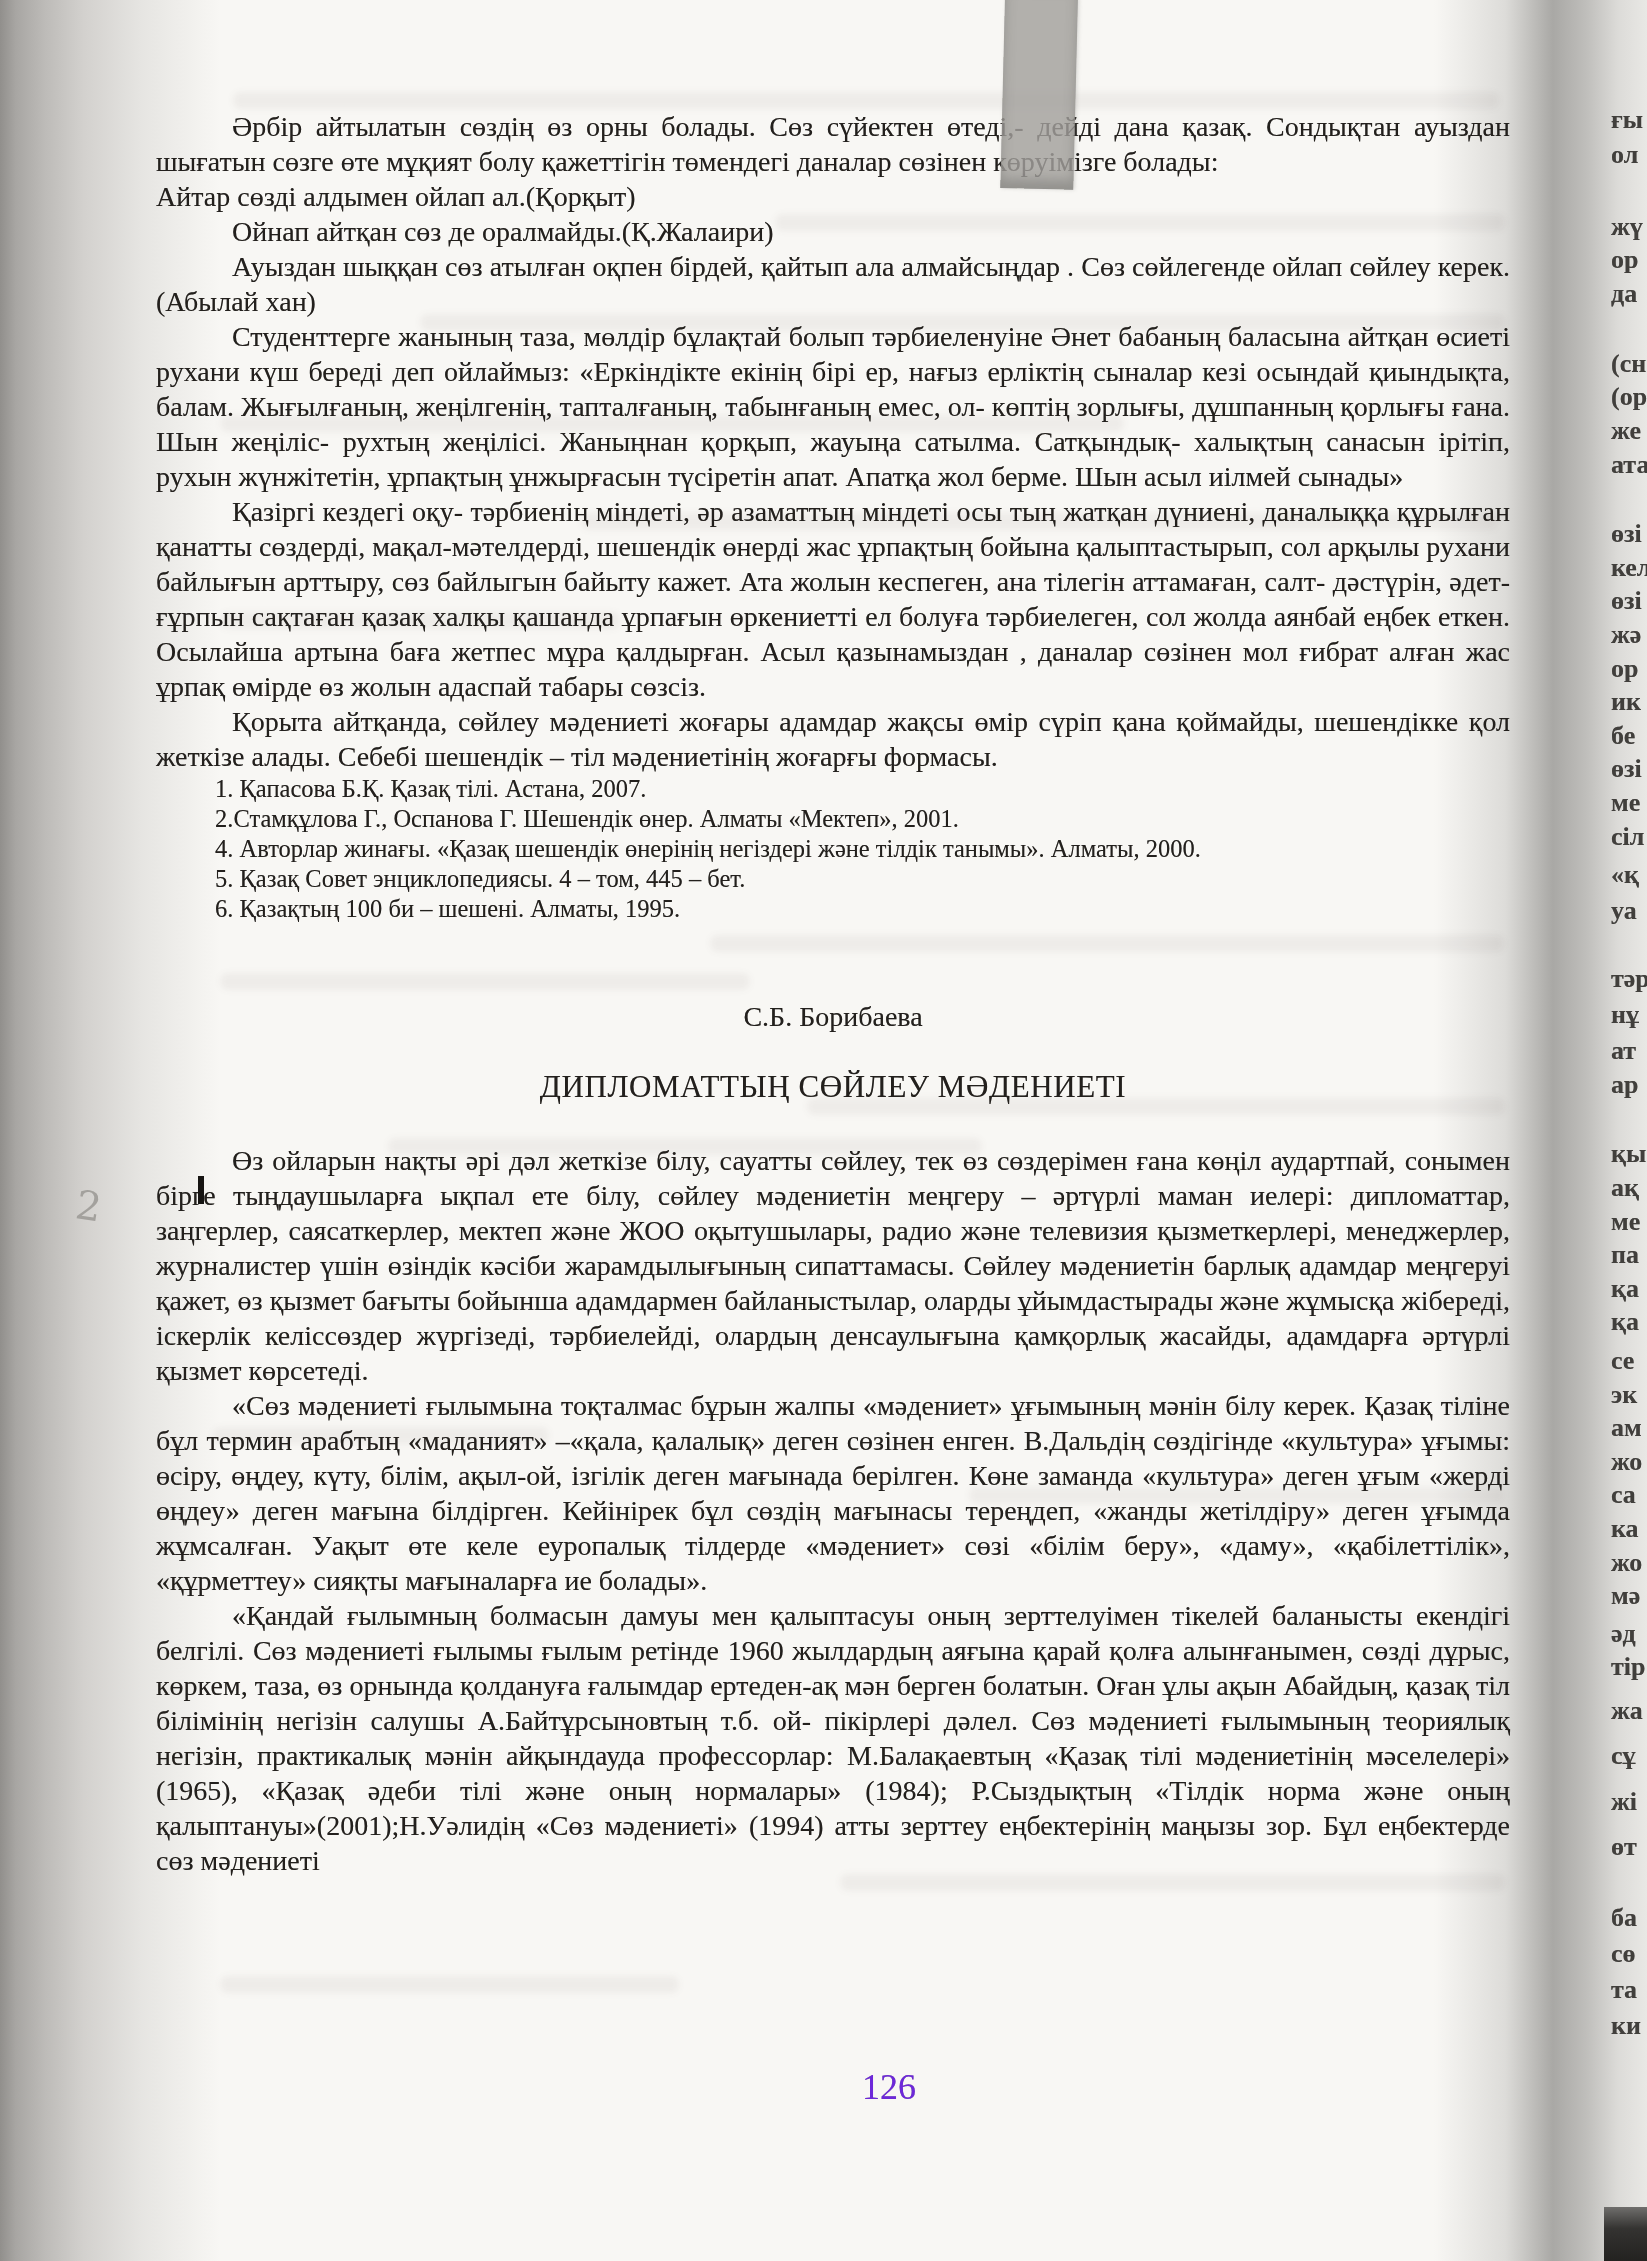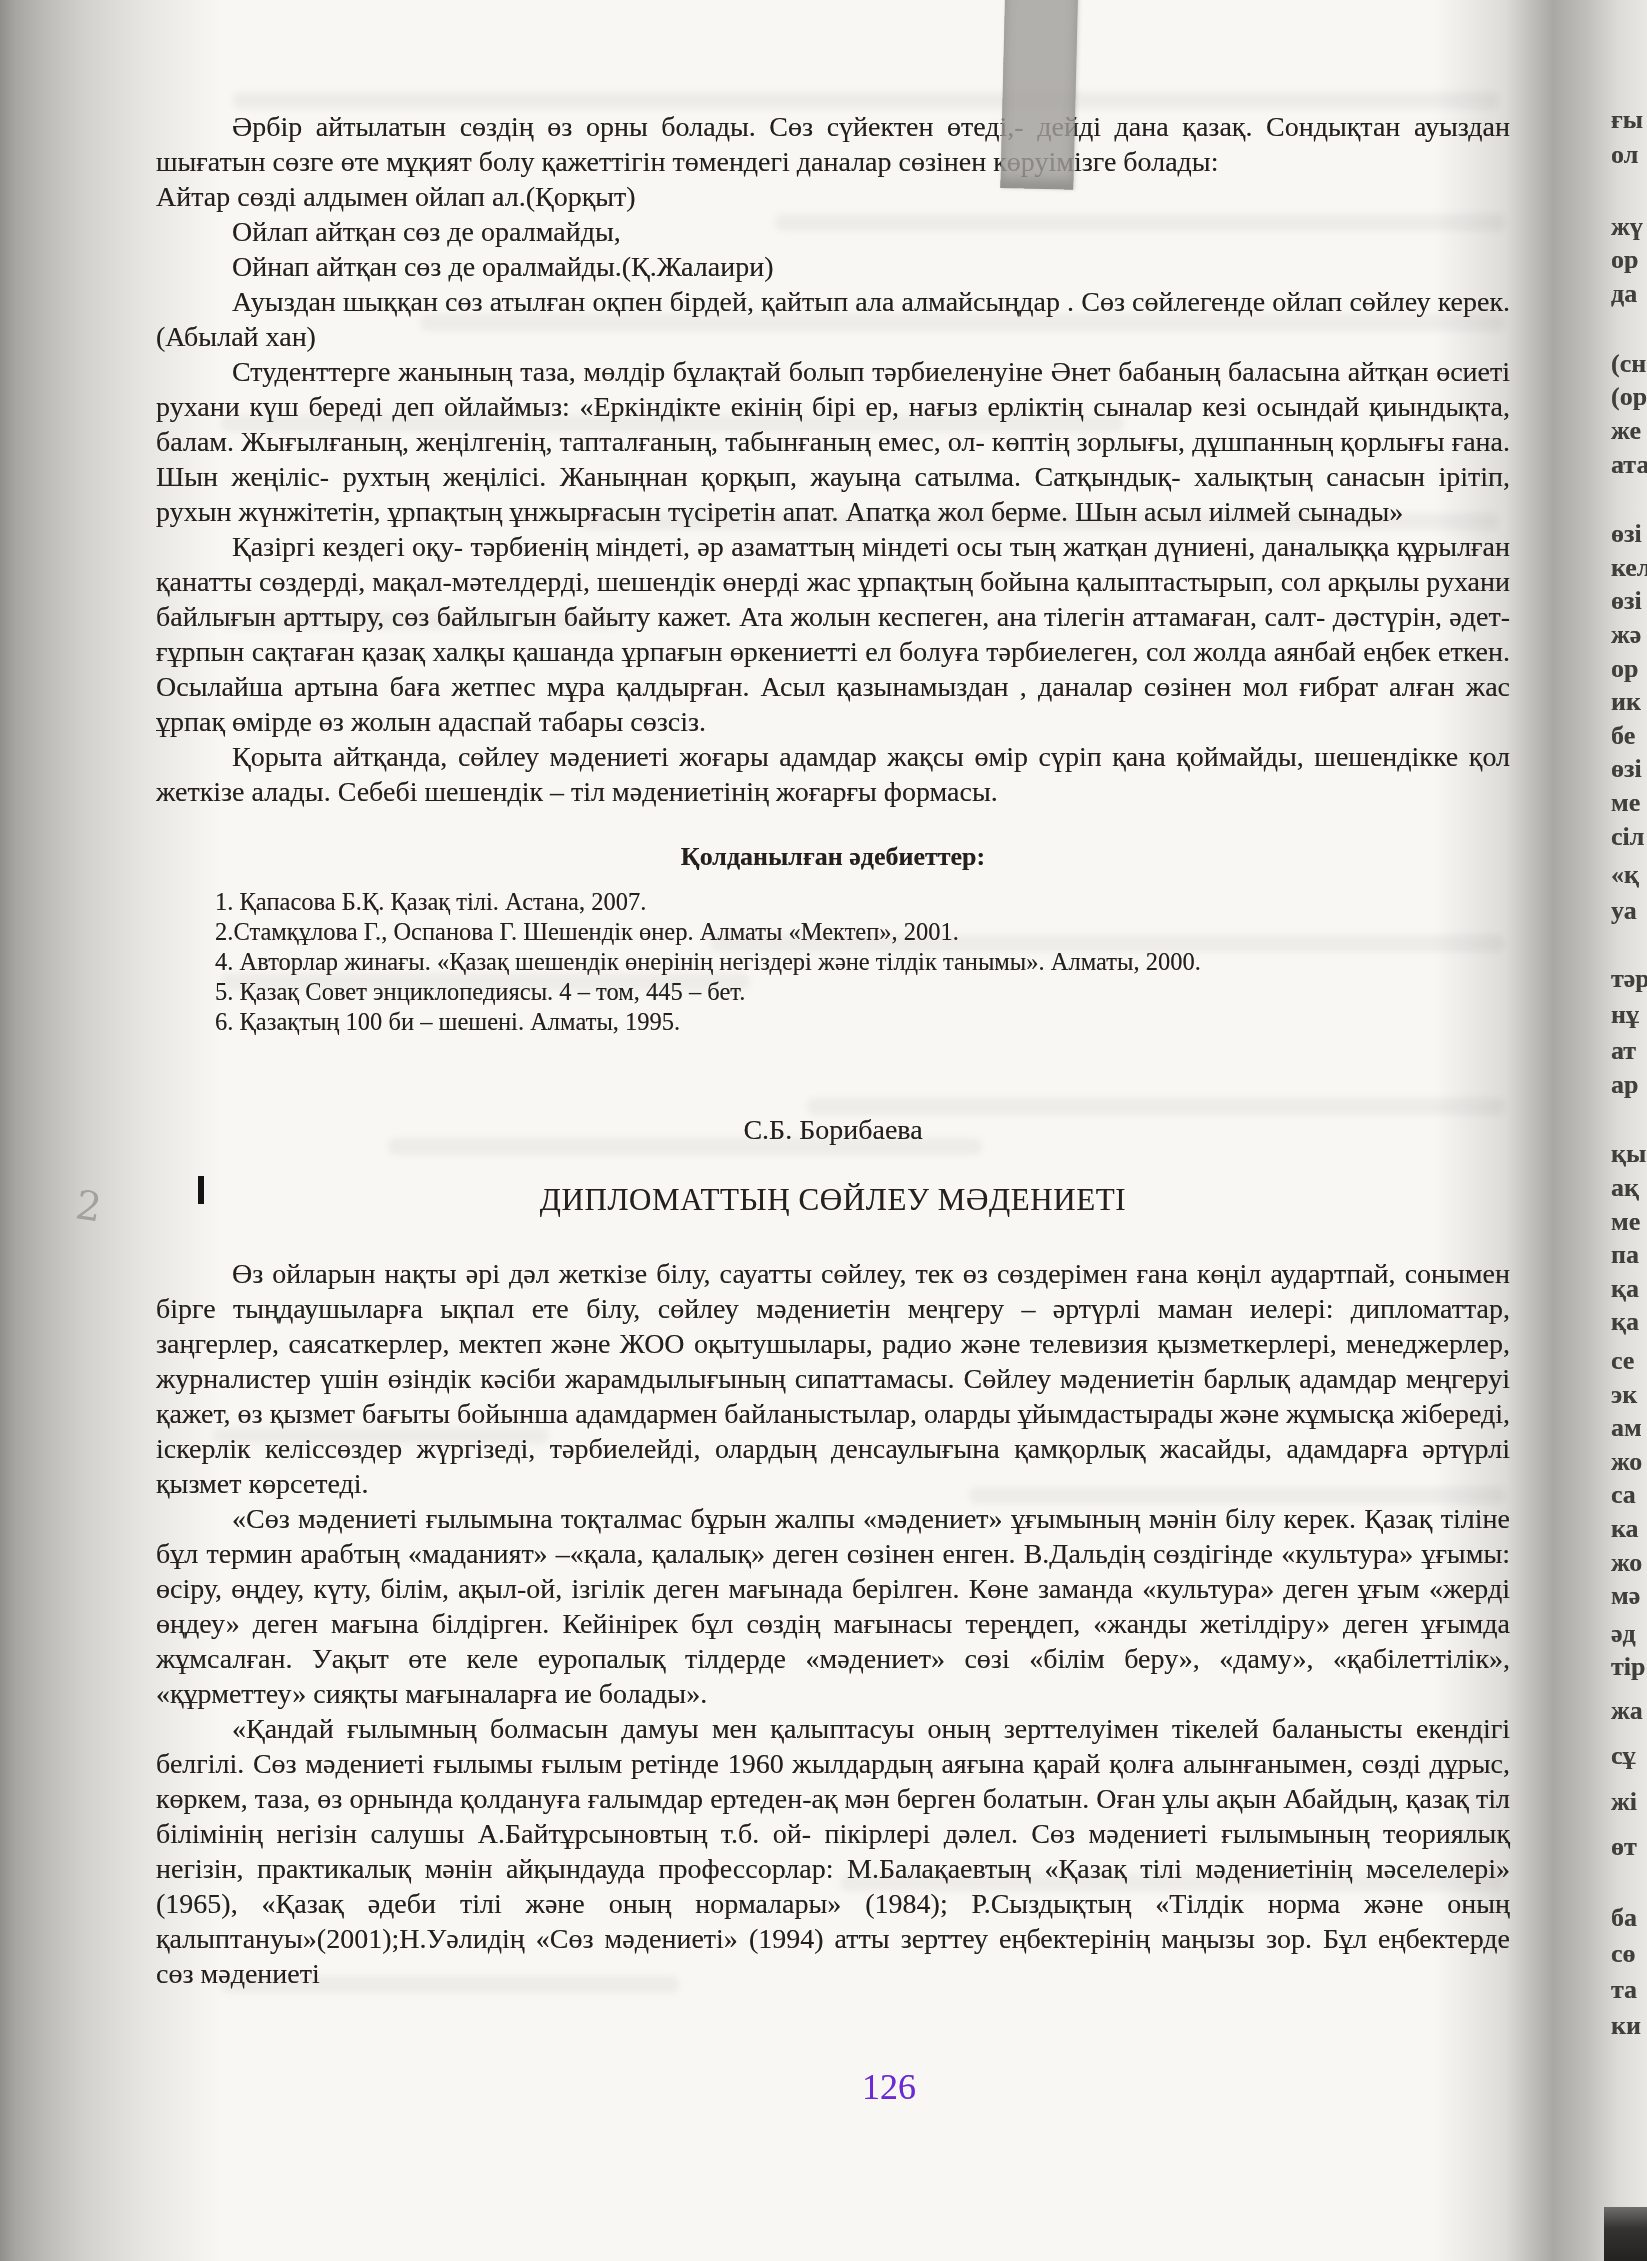--- a/index.html
+++ b/index.html
@@ -95,28 +95,26 @@
 <div class="ghost" style="left:807px;top:1098px;width:698px;"></div>
 <div class="ghost" style="left:388px;top:1138px;width:594px;"></div>
 <div class="ghost" style="left:213px;top:1427px;width:336px;"></div>
 <div class="ghost" style="left:969px;top:1487px;width:536px;"></div>
 <div class="ghost" style="left:840px;top:1874px;width:665px;"></div>
 <div class="ghost" style="left:220px;top:1976px;width:459px;"></div>
 
 <div class="text-block">
   <p class="para indent justify">Әрбір айтылатын сөздің өз орны болады. Сөз сүйектен өтеді,- дейді дана қазақ. Сондықтан ауыздан шығатын сөзге өте мұқият болу қажеттігін төмендегі даналар сөзінен көруімізге болады:</p>
   <p class="para">Айтар сөзді алдымен ойлап ал.(Қорқыт)</p>
-  <p class="para indent">Ойлап айтқан сөз де оралмайды,</p>
   <p class="para indent">Ойнап айтқан сөз де оралмайды.(Қ.Жалаири)</p>
   <p class="para indent justify">Ауыздан шыққан сөз атылған оқпен бірдей, қайтып ала алмайсыңдар . Сөз сөйлегенде ойлап сөйлеу керек.  (Абылай хан)</p>
   <p class="para indent justify">Студенттерге жанының таза, мөлдір бұлақтай болып тәрбиеленуіне Әнет бабаның баласына айтқан өсиеті рухани күш береді деп ойлаймыз: «Еркіндікте екінің бірі ер, нағыз ерліктің сыналар кезі осындай қиындықта, балам. Жығылғаның, жеңілгенің, тапталғаның, табынғаның емес, ол- көптің зорлығы, дұшпанның қорлығы ғана. Шын жеңіліс- рухтың жеңілісі. Жаныңнан қорқып, жауыңа сатылма. Сатқындық- халықтың санасын ірітіп, рухын жүнжітетін, ұрпақтың ұнжырғасын түсіретін апат. Апатқа жол берме. Шын асыл иілмей сынады»</p>
   <p class="para indent justify">Қазіргі кездегі оқу- тәрбиенің міндеті, әр азаматтың міндеті осы тың жатқан дүниені, даналыққа құрылған қанатты сөздерді, мақал-мәтелдерді, шешендік өнерді жас ұрпақтың бойына қалыптастырып, сол арқылы рухани байлығын арттыру, сөз байлыгын байыту кажет.  Ата жолын кеспеген, ана тілегін аттамаған, салт- дәстүрін, әдет- ғұрпын сақтаған қазақ халқы қашанда ұрпағын өркениетті ел болуға тәрбиелеген, сол жолда аянбай еңбек еткен. Осылайша артына бағa жетпес мұра қалдырған.  Асыл қазынамыздан , даналар сөзінен мол ғибрат алған жас ұрпақ өмірде өз жолын адаспай табары сөзсіз.</p>
   <p class="para indent justify">Қорыта айтқанда, сөйлеу мәдениеті жоғары адамдар жақсы өмір сүріп қана қоймайды, шешендікке қол жеткізе алады. Себебі шешендік – тіл мәдениетінің жоғарғы формасы.</p>
 
-  <div class="refs-heading">Қолданылған әдебиеттер:</div>
   <div class="refs-list">
     <div>1. Қапасова Б.Қ. Қазақ тілі. Астана, 2007.</div>
     <div>2.Стамқұлова Г., Оспанова Г. Шешендік өнер. Алматы «Мектеп», 2001.</div>
     <div>4. Авторлар жинағы. «Қазақ шешендік өнерінің негіздері және тілдік  танымы». Алматы, 2000.</div>
     <div>5. Қазақ Совет энциклопедиясы. 4 – том, 445 – бет.</div>
     <div>6. Қазақтың  100  би – шешені. Алматы, 1995.</div>
   </div>
 
   <div class="article-author">С.Б. Борибаева</div>
   <div class="article-title">ДИПЛОМАТТЫҢ СӨЙЛЕУ МӘДЕНИЕТІ</div>

